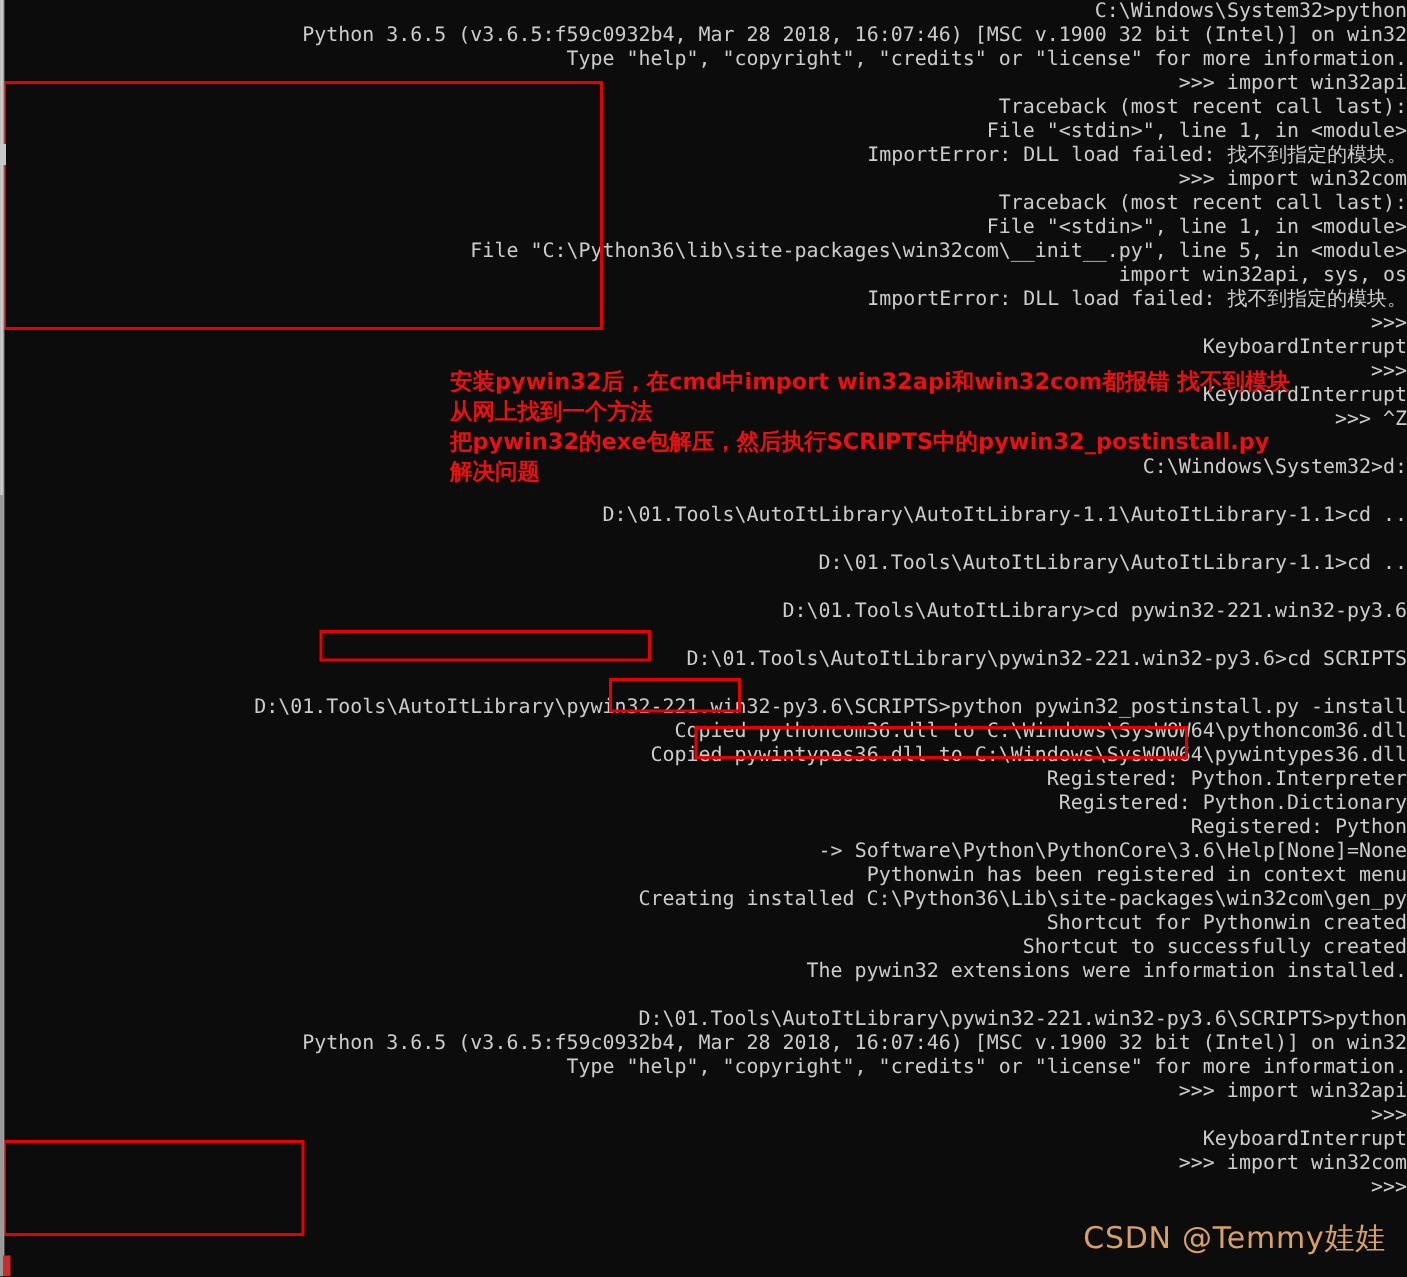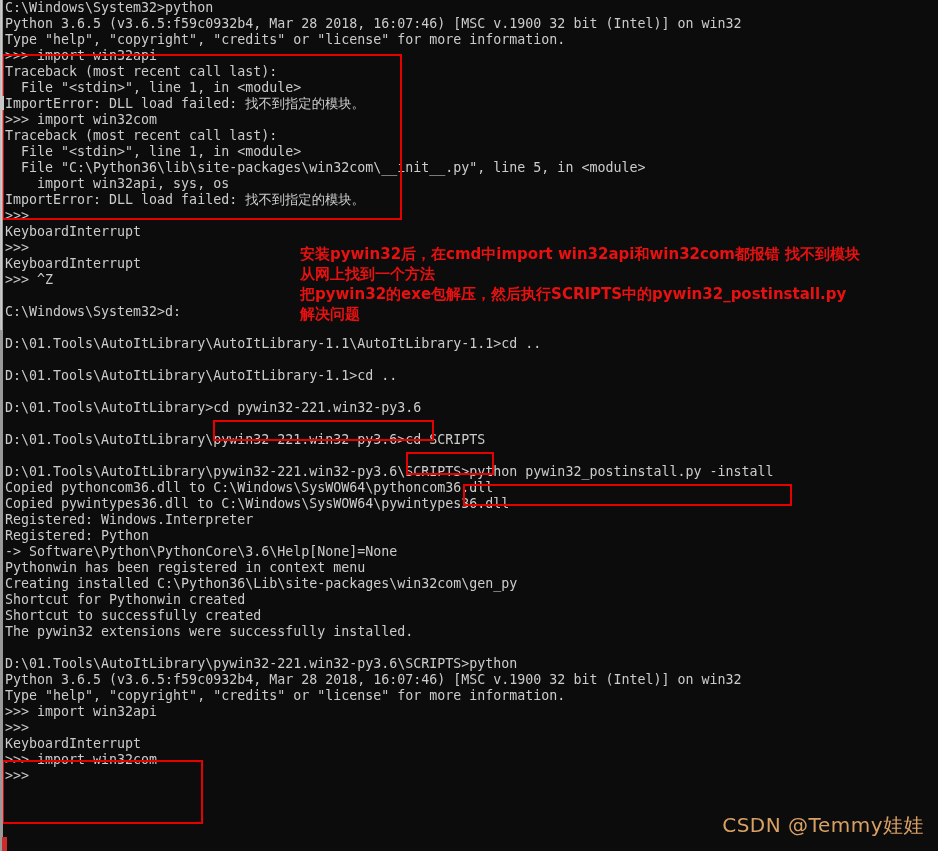--- a/index.html
+++ b/index.html
@@ -40,20 +40,21 @@
     z-index: 3;
   }
   .line {
     height: 16px;
     line-height: 16px;
     font-size: 13.3px;
     color: #cccccc;
     white-space: pre;
     letter-spacing: 0px;
     font-family: "DejaVu Sans Mono", "Liberation Mono", monospace;
+    text-align: right;
   }
   .line.blank { color: transparent; }
 
   
   .redbox {
     position: absolute;
     border: 2px solid #e60000;
     box-sizing: border-box;
     z-index: 4;
     pointer-events: none;
@@ -141,28 +142,29 @@
       <div class="line blank"></div>
       <div class="line">D:\01.Tools\AutoItLibrary\AutoItLibrary-1.1&gt;cd ..</div>
       <div class="line blank"></div>
       <div class="line">D:\01.Tools\AutoItLibrary&gt;cd pywin32-221.win32-py3.6</div>
       <div class="line blank"></div>
       <div class="line">D:\01.Tools\AutoItLibrary\pywin32-221.win32-py3.6&gt;cd SCRIPTS</div>
       <div class="line blank"></div>
       <div class="line">D:\01.Tools\AutoItLibrary\pywin32-221.win32-py3.6\SCRIPTS&gt;python pywin32_postinstall.py -install</div>
       <div class="line">Copied pythoncom36.dll to C:\Windows\SysWOW64\pythoncom36.dll</div>
       <div class="line">Copied pywintypes36.dll to C:\Windows\SysWOW64\pywintypes36.dll</div>
-      <div class="line">Registered: Windows.Interpreter</div>
+      <div class="line">Registered: Python.Interpreter</div>
+      <div class="line">Registered: Python.Dictionary</div>
       <div class="line">Registered: Python</div>
       <div class="line">-&gt; Software\Python\PythonCore\3.6\Help[None]=None</div>
       <div class="line">Pythonwin has been registered in context menu</div>
       <div class="line">Creating installed C:\Python36\Lib\site-packages\win32com\gen_py</div>
       <div class="line">Shortcut for Pythonwin created</div>
       <div class="line">Shortcut to successfully created</div>
-      <div class="line">The pywin32 extensions were successfully installed.</div>
+      <div class="line">The pywin32 extensions were information installed.</div>
       <div class="line blank"></div>
       <div class="line">D:\01.Tools\AutoItLibrary\pywin32-221.win32-py3.6\SCRIPTS&gt;python</div>
       <div class="line">Python 3.6.5 (v3.6.5:f59c0932b4, Mar 28 2018, 16:07:46) [MSC v.1900 32 bit (Intel)] on win32</div>
       <div class="line">Type "help", "copyright", "credits" or "license" for more information.</div>
       <div class="line">&gt;&gt;&gt; import win32api</div>
       <div class="line">&gt;&gt;&gt;</div>
       <div class="line">KeyboardInterrupt</div>
       <div class="line">&gt;&gt;&gt; import win32com</div>
       <div class="line">&gt;&gt;&gt;</div>
     </div>

